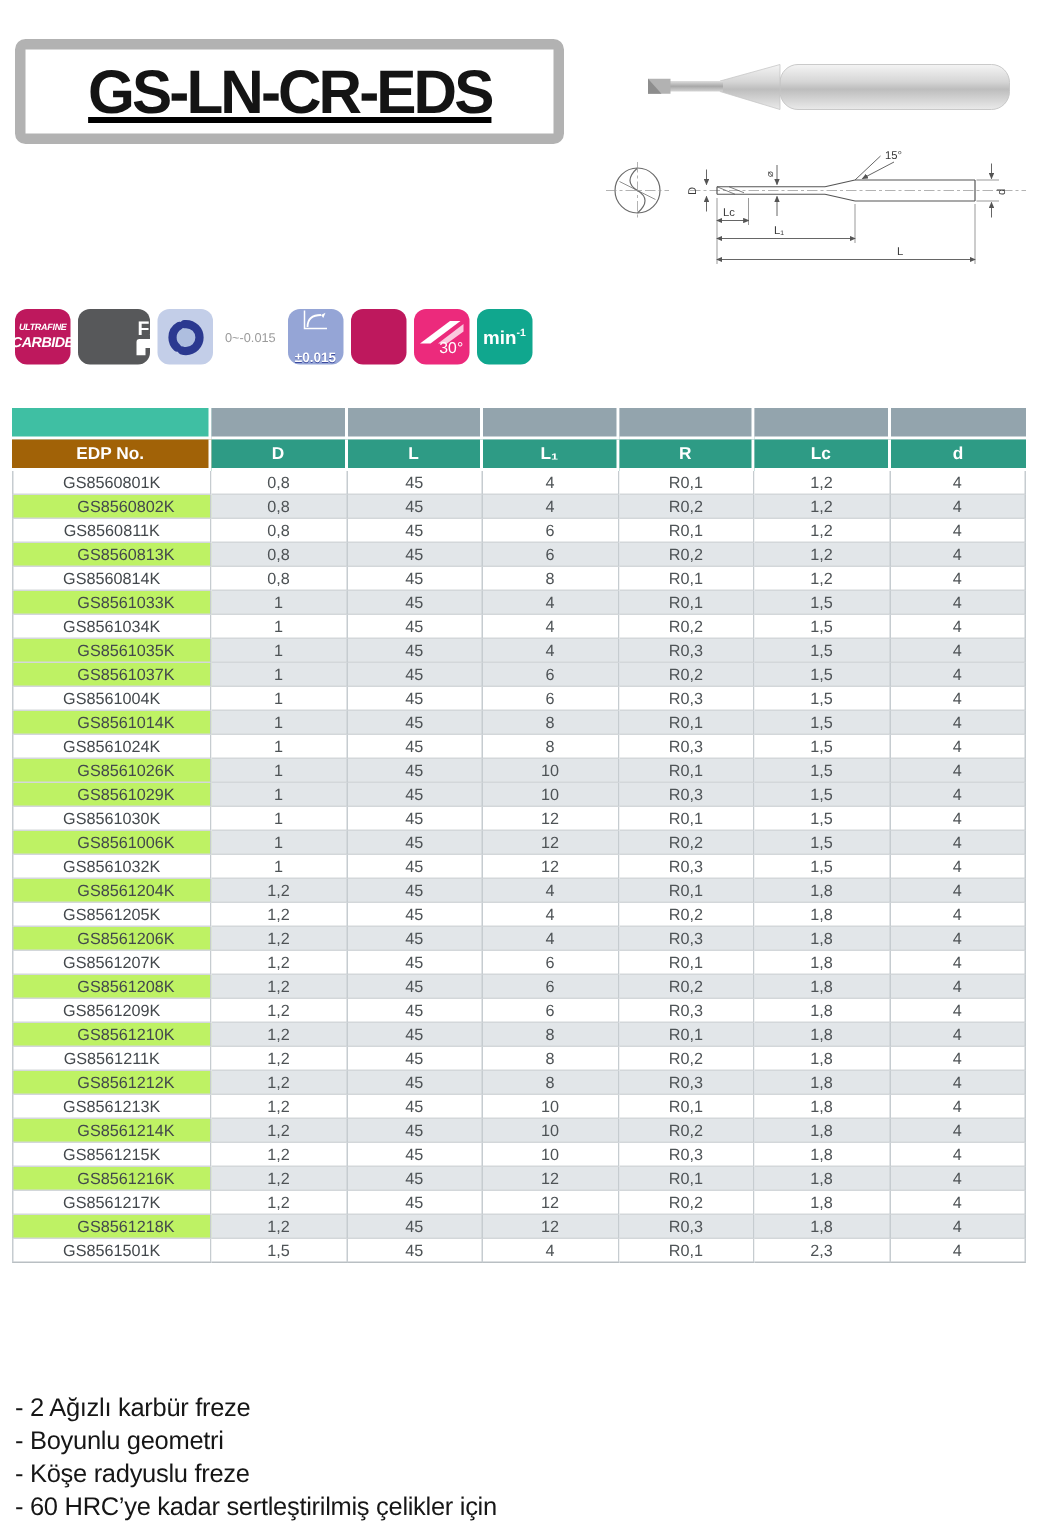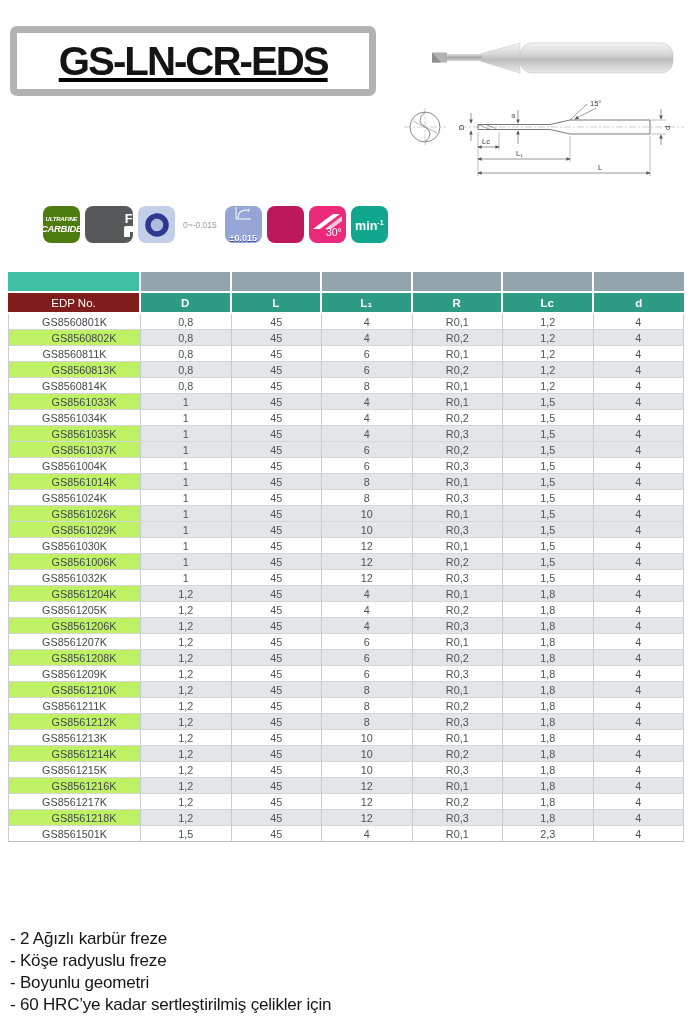--- a/index.html
+++ b/index.html
@@ -44,21 +44,21 @@
   .spec-table td,.spec-table th{padding:0;text-align:center;box-sizing:border-box;}
   tr.band td{height:21px;border-right:2px solid #fff;border-bottom:2px solid #fff;}
   tr.band td:last-child{border-right:none;}
   tr.band td.band-teal{background:#3fbfa3;}
   tr.band td.band-gray{background:#93a4ad;}
   tr.head th{
     height:21px;color:#fff;font-size:11.5px;font-weight:bold;
     border-right:2px solid #fff;border-bottom:2px solid #fff;
   }
   tr.head th:last-child{border-right:none;}
-  tr.head th.edp-h{background:#7f1d1d;font-weight:normal;}
+  tr.head th.edp-h{background:#a16207;font-weight:bold;}
   tr.head th.dim-h{background:#2e9b85;}
   .spec-table tbody td{
     height:16px;font-size:10.8px;color:#4e5356;background:#fff;
     border-right:1px solid #c6ccd0;border-bottom:1px solid #d3d7da;
   }
   .spec-table tbody td:first-child{border-left:1px solid #c6ccd0;color:#43484c;}
   .spec-table tbody tr.alt td{background:#e2e6e9;}
   .spec-table tbody tr.alt td:first-child{background:#bef264;padding-left:19px;}
   .spec-table tbody tr:last-child td{border-bottom:1px solid #b9bfc3;}
 
@@ -156,21 +156,21 @@
     <text transform="translate(117,24) rotate(-90)" font-size="6.5">⌀</text>
     <text transform="translate(272,36) rotate(-90)">d</text>
     <text x="84" y="50">Lc</text>
     <text x="118" y="62">L₁</text>
     <text x="200" y="76">L</text>
   </g>
 </svg>
 
 <div class="badges">
 
-  <div class="badge badge-carbide" style="background-color: #4d7c0f; margin-left: 33px;">
+  <div class="badge badge-carbide" style="background-color: #be185d;">
     <span class="t-small">ULTRAFINE</span>
     <span class="t-big">CARBIDE</span>
   </div>
 
   <div class="badge badge-fx" style="background-color: rgb(87, 88, 90); padding-left: 48px;">
     <span class="fx-label">FX</span>
     <svg width="20" height="12" viewBox="0 0 20 12">
       <path d="M1,12 L1,3 Q1,1 3,1 L17,1 Q19,1 19,3 L19,12 L13,12 L13,7 L7,7 L7,12 Z" fill="#fff"></path>
     </svg>
   </div>
@@ -537,16 +537,16 @@
         <td>4</td>
         <td>R0,1</td>
         <td>2,3</td>
         <td>4</td>
       </tr>
     </tbody>
 </table>
 
 <div class="notes">
     <p>- 2 Ağızlı karbür freze</p>
+    <p>- Boyunlu geometri</p>
     <p>- Köşe radyuslu freze</p>
-    <p>- Boyunlu geometri</p>
     <p>- 60 HRC’ye kadar sertleştirilmiş çelikler için</p>
   </div>
 
 </body></html>

